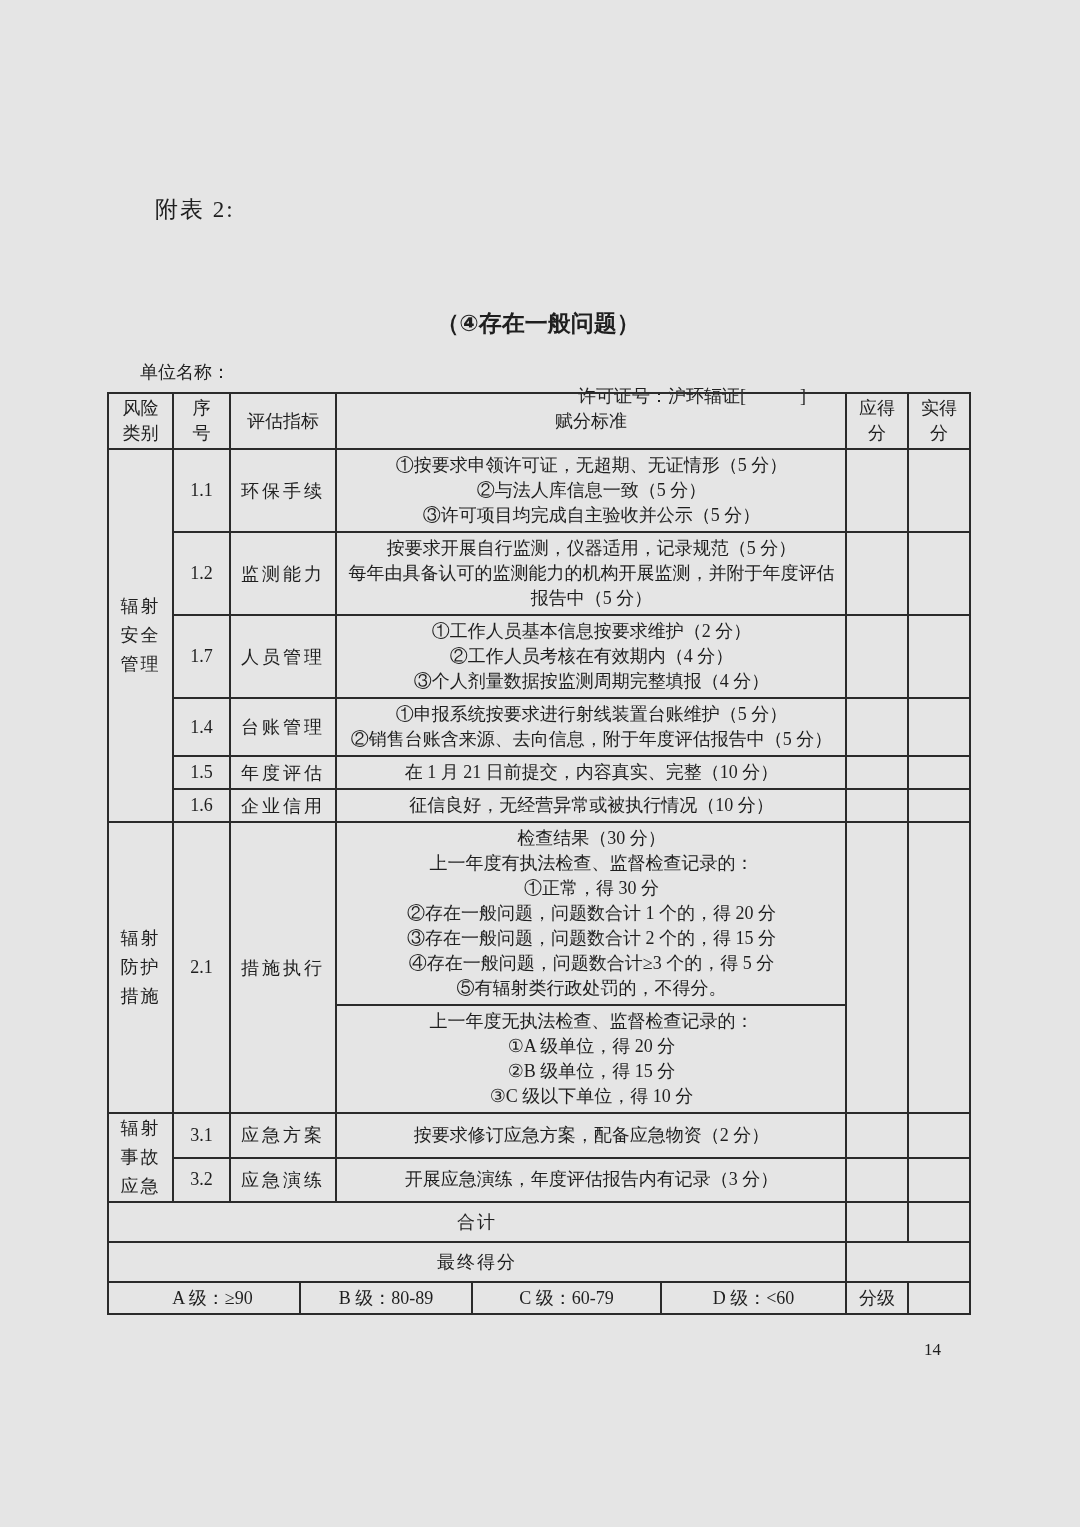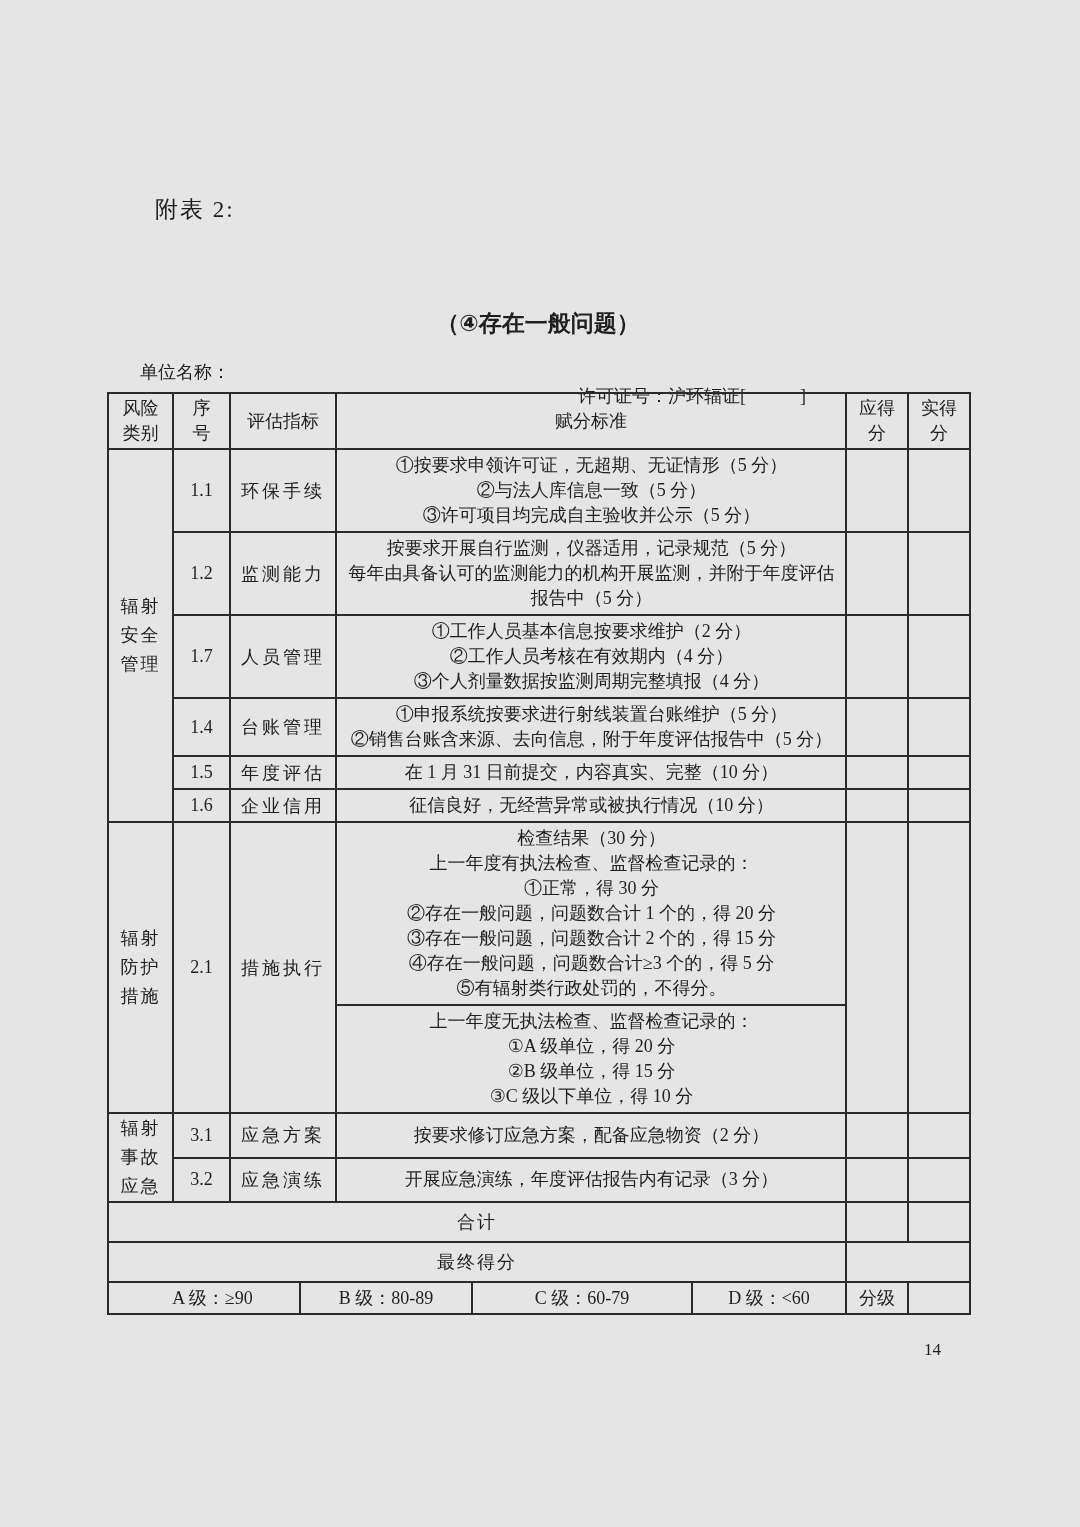--- a/index.html
+++ b/index.html
@@ -68,21 +68,21 @@
 
   td.no-pad { padding: 0; }
   .grades-wrap { display: flex; width: 100%; height: 100%; align-items: stretch; }
   .grade-cell {
     display: flex; align-items: center; justify-content: center;
     border-right: 2px solid #2b2b2b;
     height: 30px;
   }
   .grade-cell:nth-child(1) { width: 192px; padding-left: 17px; }
   .grade-cell:nth-child(2) { width: 172px; }
-  .grade-cell:nth-child(3) { width: 220px; }
+  .grade-cell:nth-child(3) { width: 189px; }
   .grade-cell:nth-child(4) { flex: 1; border-right: none; }
 
   .page-number { position: absolute; left: 924px; top: 1340px; font-size: 17px; }
 </style>
 </head>
 <body>
 
 <div class="page">
 
   <div class="appendix-label">附表 2:</div>
@@ -154,21 +154,21 @@
       <td class="indicator">台账管理</td>
       <td class="criteria">①申报系统按要求进行射线装置台账维护（5 分）
 ②销售台账含来源、去向信息，附于年度评估报告中（5 分）</td>
       <td></td>
       <td></td>
     </tr>
 
     <tr class="h-26">
       <td class="num">1.5</td>
       <td class="indicator">年度评估</td>
-      <td class="criteria">在 1 月 31 日前提交，内容真实、完整（10 分）</td>
+      <td class="criteria">在 1 月 21 日前提交，内容真实、完整（10 分）</td>
       <td></td>
       <td></td>
     </tr>
 
     <tr class="h-26">
       <td class="num">1.6</td>
       <td class="indicator">企业信用</td>
       <td class="criteria">征信良好，无经营异常或被执行情况（10 分）</td>
       <td></td>
       <td></td>

